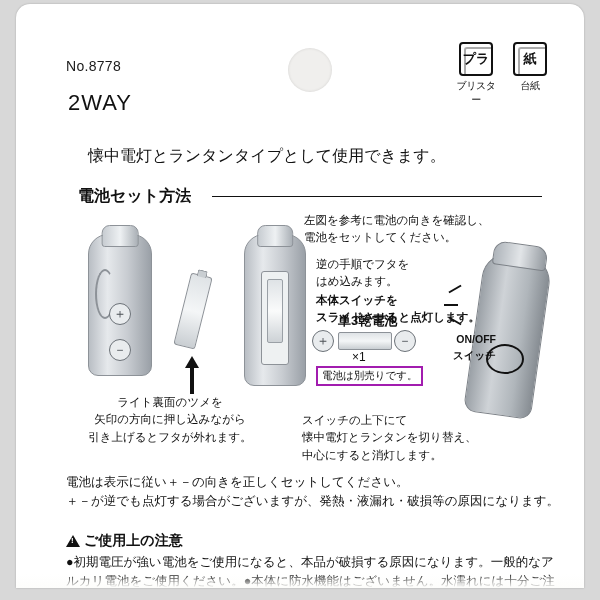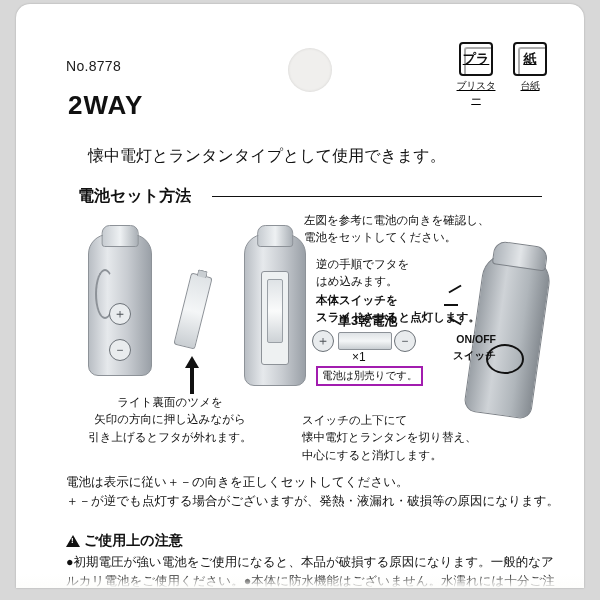--- a/index.html
+++ b/index.html
@@ -40,22 +40,22 @@
     left: 50px;
     top: 54px;
     font-size: 14px;
     color: #1a1a1a;
     letter-spacing: 0.3px;
   }
   .title-main {
     position: absolute;
     left: 52px;
     top: 86px;
-    font-size: 26px;
-    font-weight: bold;
+    font-size: 22px;
+    font-weight: normal;
     color: #111;
     letter-spacing: 1px;
   }
   .title-sub {
     position: absolute;
     left: 74px;
     top: 112px;
     font-size: 20px;
     font-weight: bold;
     color: #111;
@@ -72,21 +72,20 @@
   .marks {
     position: absolute;
     right: 34px;
     top: 38px;
     display: flex;
     gap: 14px;
   }
   .mark {
     width: 40px;
     text-align: center;
-    text-decoration: underline;
   }
   .mark .box {
     width: 34px;
     height: 34px;
     margin: 0 auto;
     border: 2px solid #111;
     border-radius: 4px;
     position: relative;
     display: flex;
     align-items: center;

